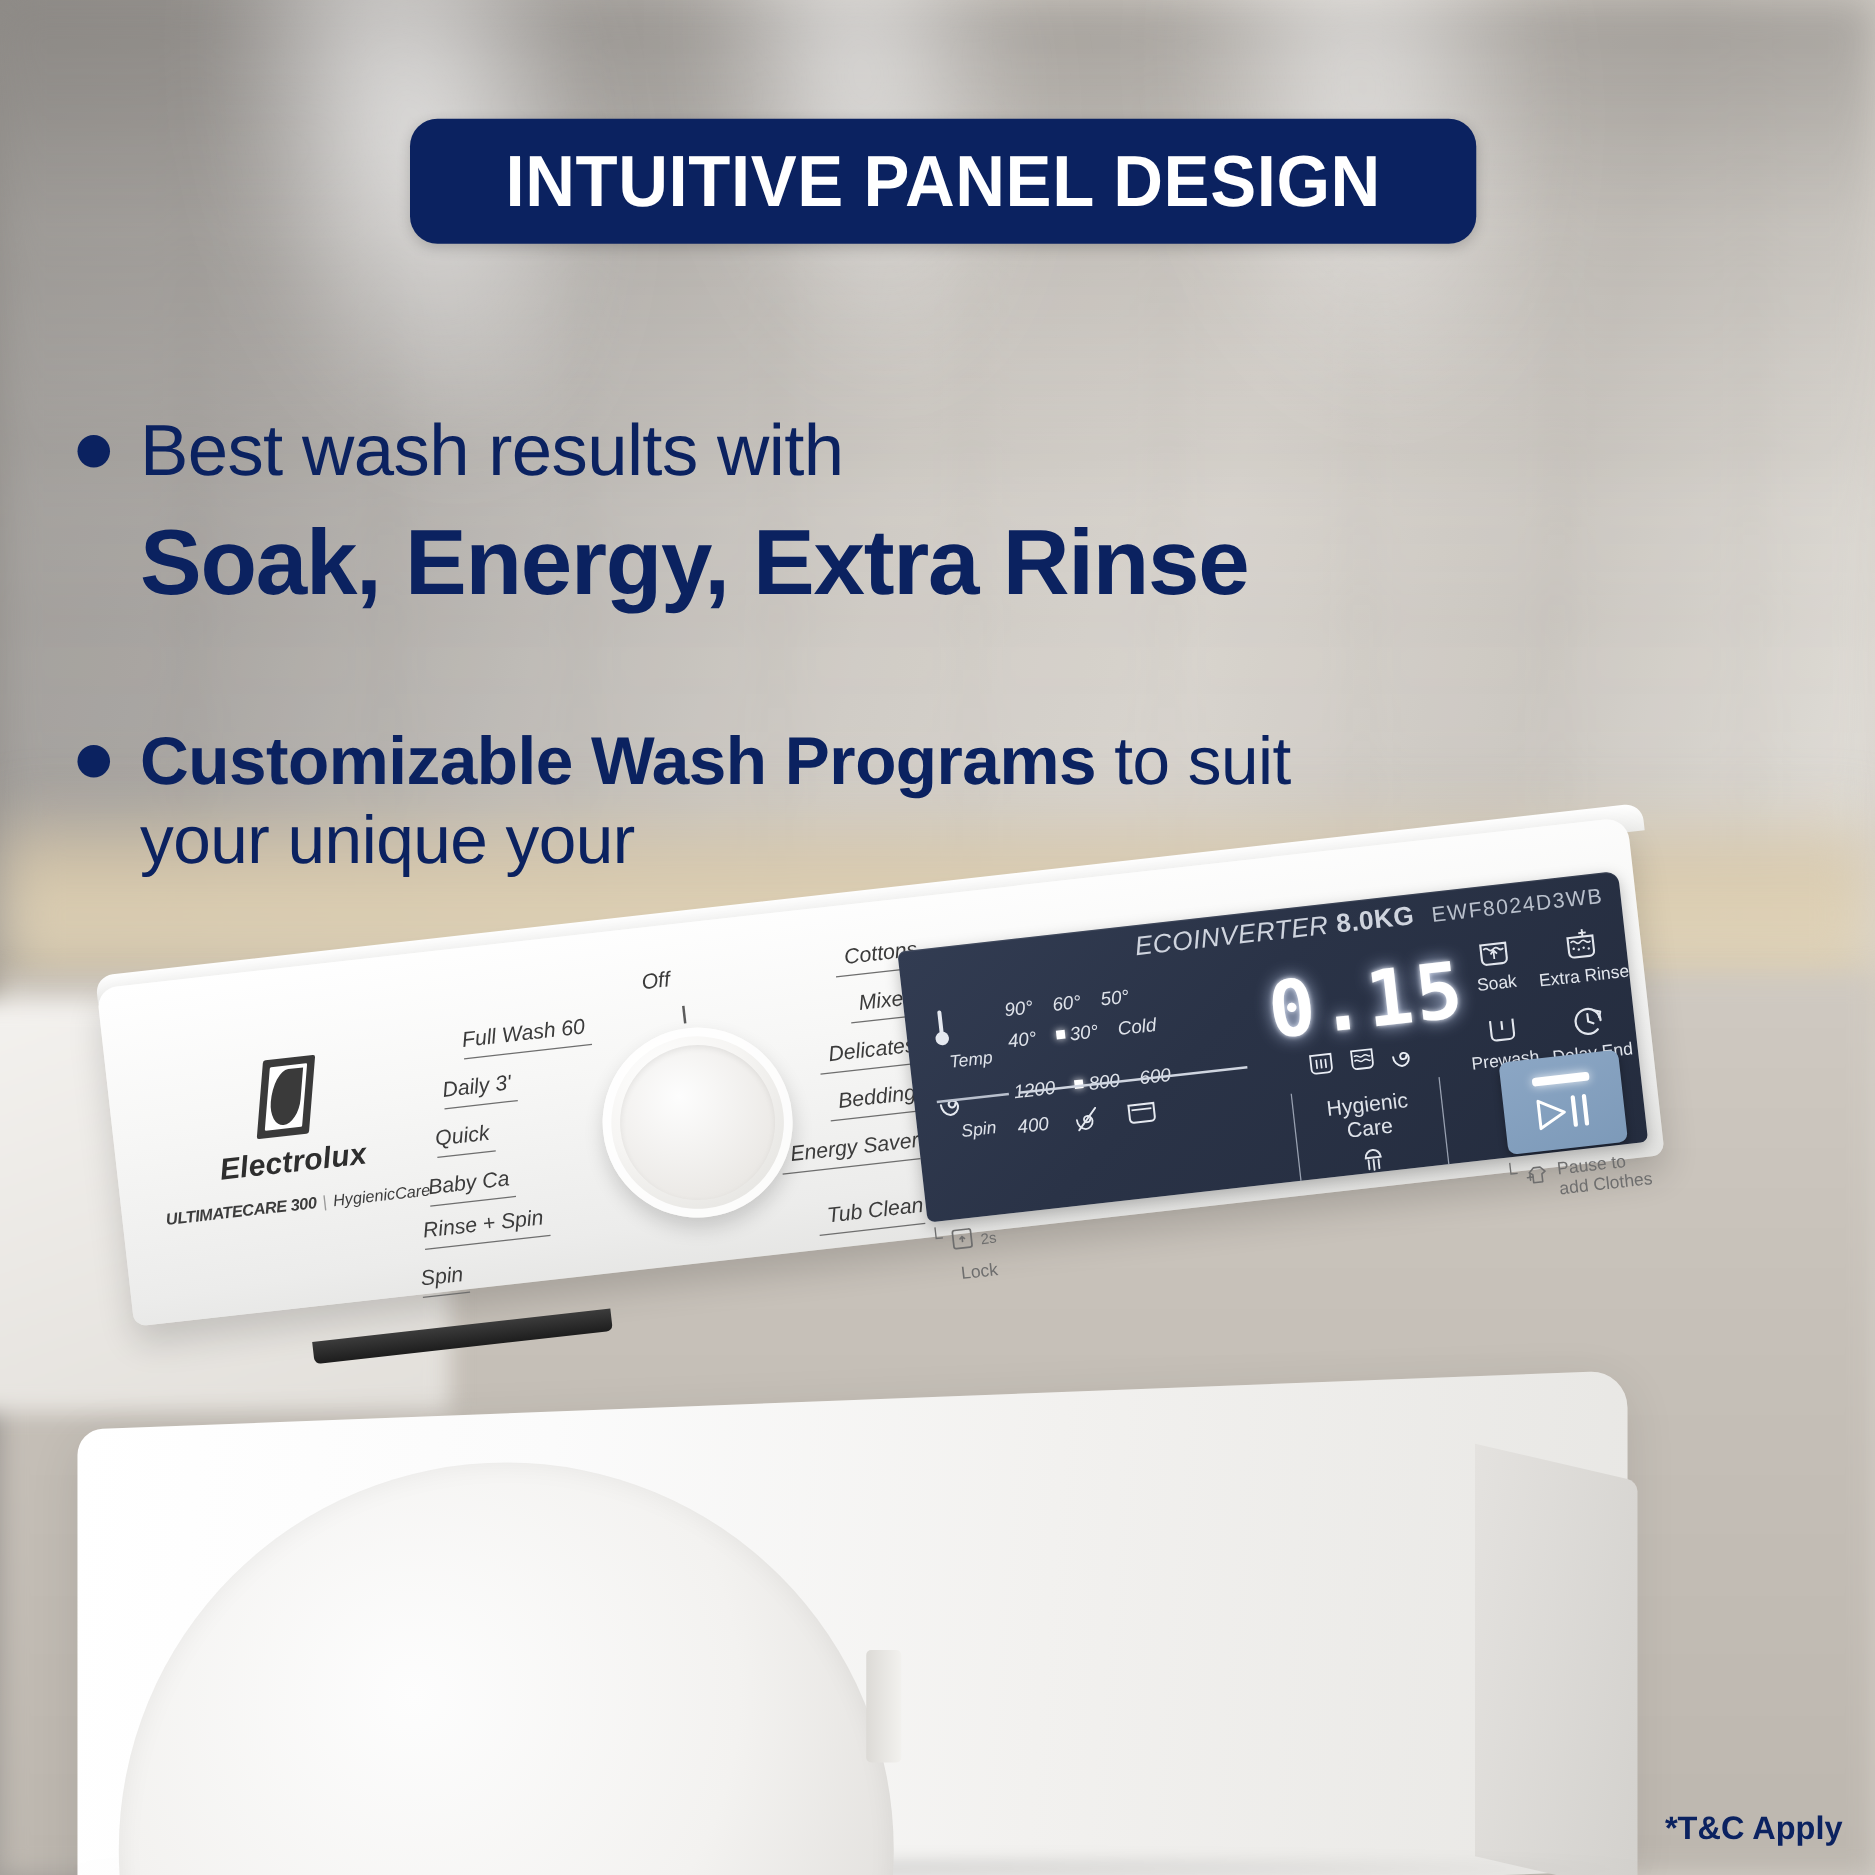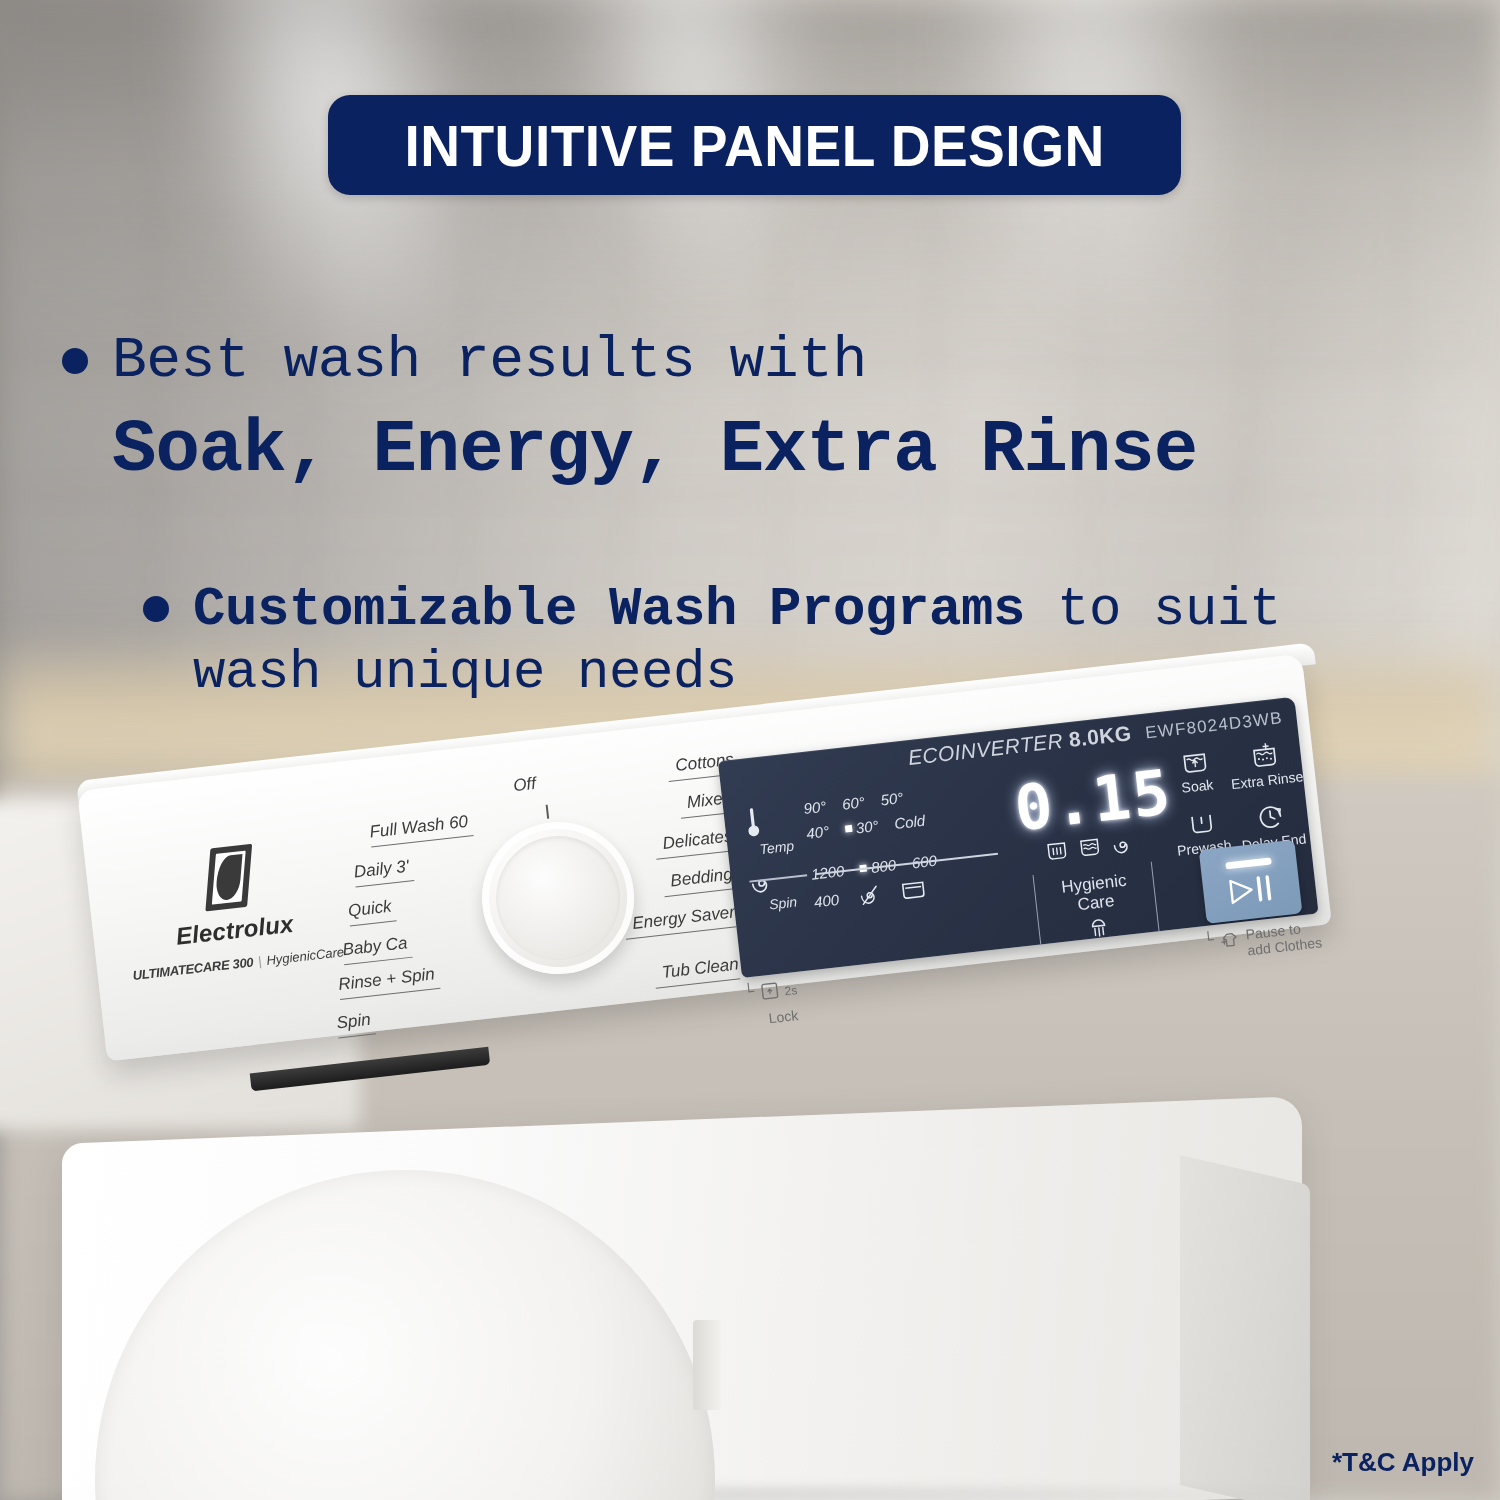--- a/index.html
+++ b/index.html
@@ -73,32 +73,32 @@
   }
   #banner-title {
     color: #ffffff;
     font-size: 58px; font-weight: 700; letter-spacing: .5px;
     font-family: "Liberation Sans", sans-serif;
     transform: scaleX(.95);
   }
 
   
   #bullets { position: absolute; left: 62px; top: 330px; width: 1300px; }
-  .bullet-row { display: flex; align-items: flex-start; font-family: Liberation Mono, monospace; }
+  .bullet-row { display: flex; align-items: flex-start; }
   .dot {
     width: 26px; height: 26px; border-radius: 50%;
     background: var(--navy, #0b2260);
     flex: 0 0 26px; margin-top: 18px; margin-right: 24px;
   }
   .b-text { color: var(--navy, #0b2260); }
   .b1-line1 { font-size: 58px; font-weight: 400; line-height: 1.08; letter-spacing: -.5px; }
   .b1-line2 { font-size: 74px; font-weight: 700; line-height: 1.12; letter-spacing: -1px; margin-top: 16px; }
   .b2 { font-size: 54px; line-height: 1.18; letter-spacing: -.4px; }
   .b2 .strong { font-weight: 700; }
-  #bullet2 { margin-top: 86px; justify-content: center; }
+  #bullet2 { margin-top: 86px; }
 
   
   #machine { position: absolute; left: 0; top: 740px; width: 1500px; height: 760px; }
 
   
   .cab {
     position: absolute; left: 62px; top: 380px; width: 1240px; height: 400px;
     background: linear-gradient(95deg, #ffffff 0%, #fbfbfb 30%, #f2f1ef 62%, #e8e7e4 100%);
     border-radius: 20px 30px 0 0;
     transform: skewY(-2.2deg);
@@ -320,21 +320,21 @@
     <div class="b-text">
       <div class="b1-line1">Best wash results with</div>
       <div class="b1-line2">Soak, Energy, Extra Rinse</div>
     </div>
   </div>
 
   <div class="bullet-row" id="bullet2">
     <div class="dot"></div>
     <div class="b-text b2">
       <div><span class="strong">Customizable Wash Programs</span><span> to suit</span></div>
-      <div>wash unique needs</div>
+      <div>your unique your</div>
     </div>
   </div>
 
 </div>
 
 <div id="machine">
 
   <div class="cab"></div>
   <div class="cab-side"></div>
   <div class="cab-bottom-shadow"></div>

